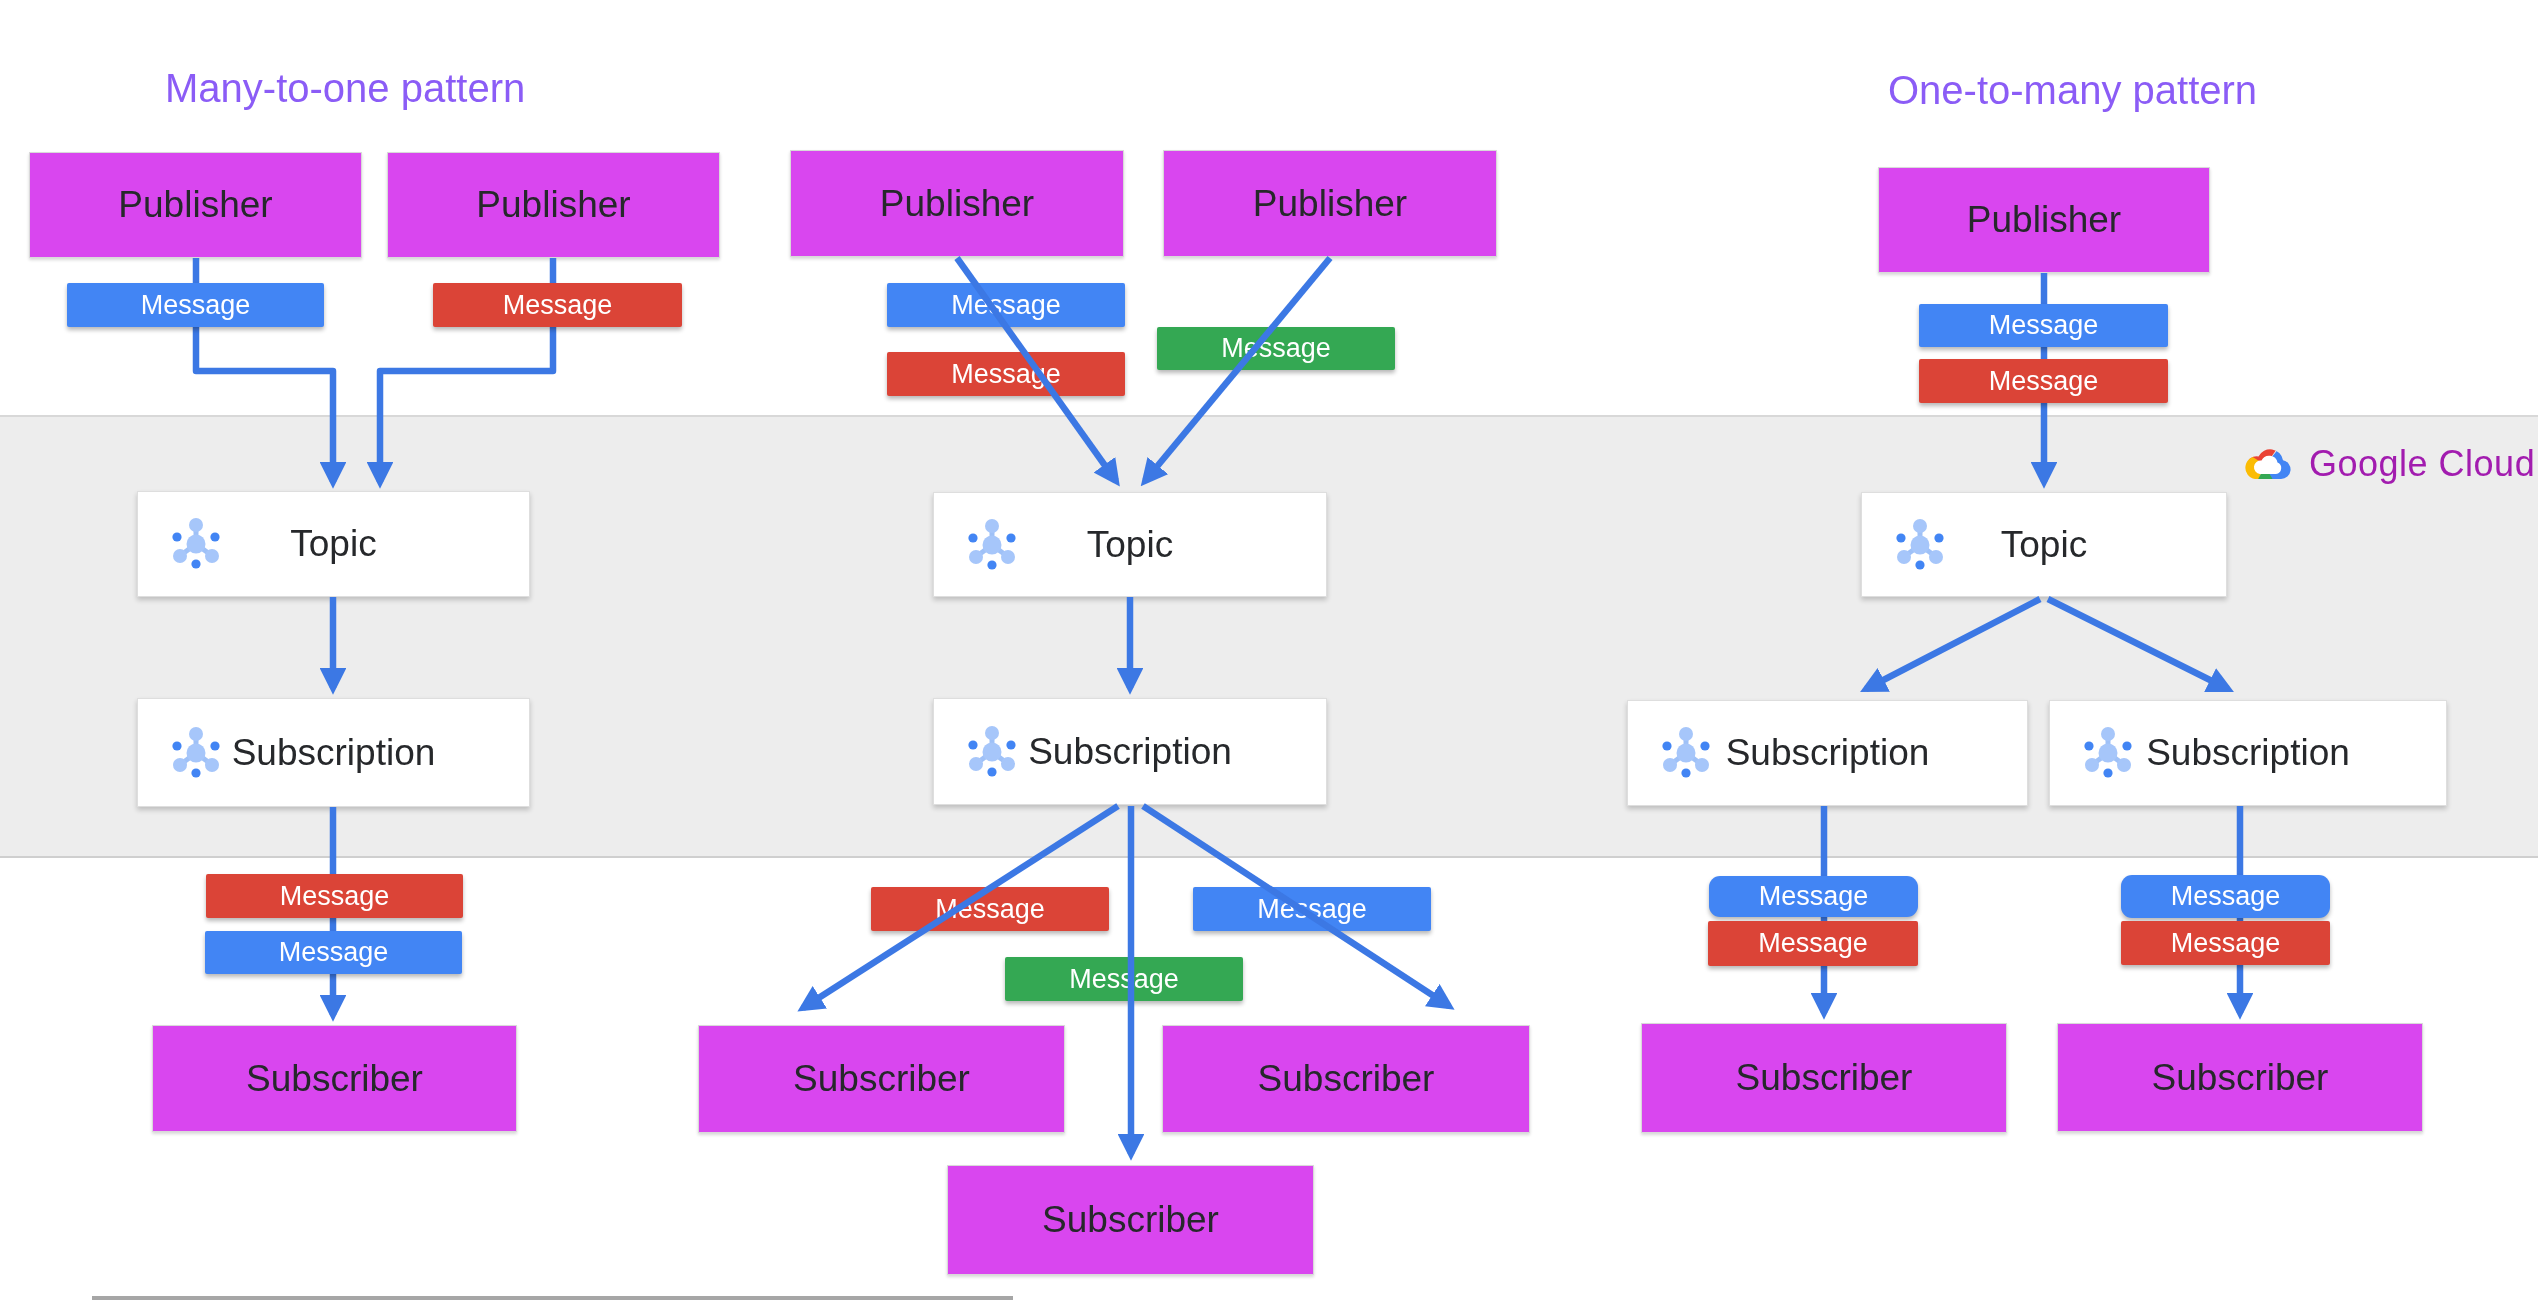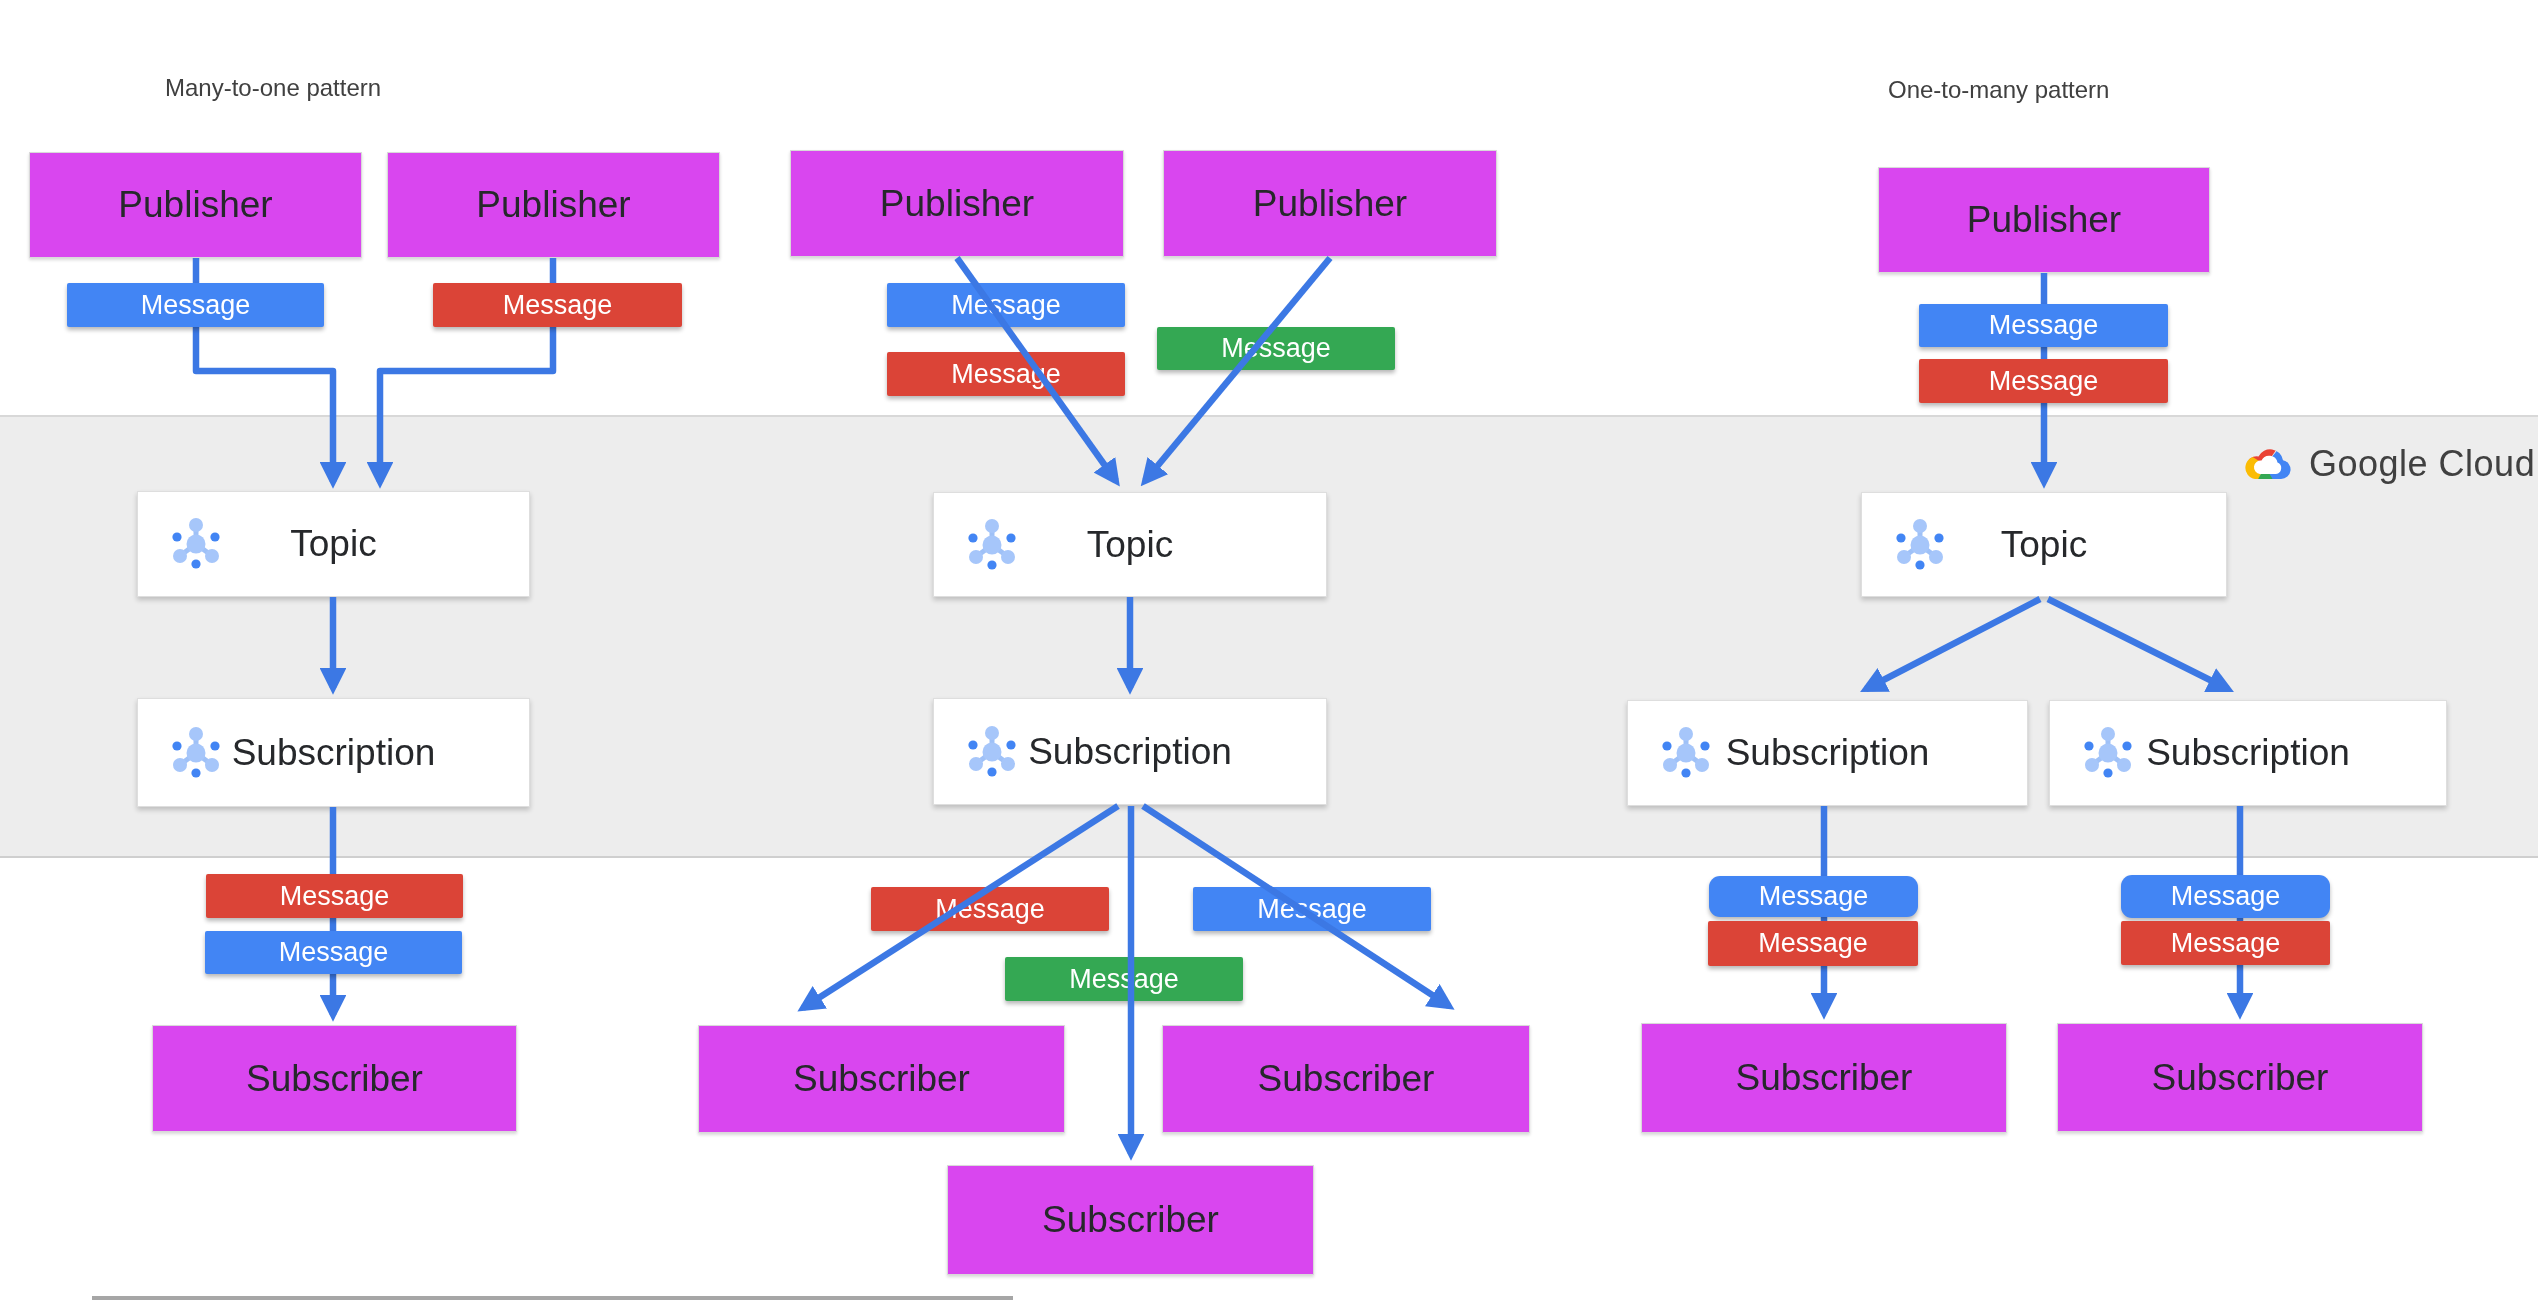--- a/index.html
+++ b/index.html
@@ -1,35 +1,35 @@
 <!DOCTYPE html>
 <html><head>
 <meta charset="utf-8">
 <style>
   html,body{margin:0;padding:0;background:#ffffff;}
   .stage{position:relative;width:2538px;height:1305px;background:#ffffff;overflow:hidden;
          font-family:"Liberation Sans", sans-serif;}
   .band{position:absolute;left:0;top:415px;width:2538px;height:443px;background:#EDEDED;
         border-top:2px solid #D8D8D8;border-bottom:2px solid #CFCFCF;box-sizing:border-box;}
-  .pattern-title{position:absolute;font-size:24px;color:#404040;white-space:pre;line-height:40px;}
+  .pattern-title{position:absolute;font-size:40px;color:#8b5cf6;white-space:pre;line-height:40px;}
   .node{position:absolute;display:flex;align-items:center;justify-content:center;
         font-size:37px;color:#26282B;box-sizing:border-box;}
   .gray{background:#d946ef;border:1px solid #D9D9D9;box-shadow:0 2px 3px rgba(0,0,0,0.16);}
   .white{background:#FFFFFF;border:1px solid #DEDEDE;box-shadow:0 3px 5px rgba(0,0,0,0.20);}
   .badge{position:absolute;display:flex;align-items:center;justify-content:center;color:#fff;
          font-size:27px;border-radius:2px;box-shadow:0 3px 4px rgba(0,0,0,0.28);z-index:2;}
   .b-blue{background:#4285F4;}
   .b-red{background:#DB4437;}
   .b-green{background:#34A853;}
   .rounded{border-radius:11px;}
   .lines{position:absolute;left:0;top:0;width:2538px;height:1305px;pointer-events:none;}
   .under{z-index:1;} .over{z-index:3;}
   .iconbox{position:absolute;left:30px;top:50%;transform:translateY(-50%);width:56px;height:56px;}
   .brand{position:absolute;left:2243px;top:443px;display:flex;align-items:center;z-index:4;}
-  .brand-text{font-size:36px;color:#404040;margin-left:16px;letter-spacing:0.5px;}
+  .brand-text{font-size:36px;color:#a21caf;margin-left:16px;letter-spacing:0.5px;}
   .bottom-rule{position:absolute;left:92px;top:1296px;width:921px;height:4px;background:#A6A6A6;}
 </style>
 </head>
 <body>
 
 <div class="stage">
 
   <div class="band"></div>
 
   <svg class="lines under">

